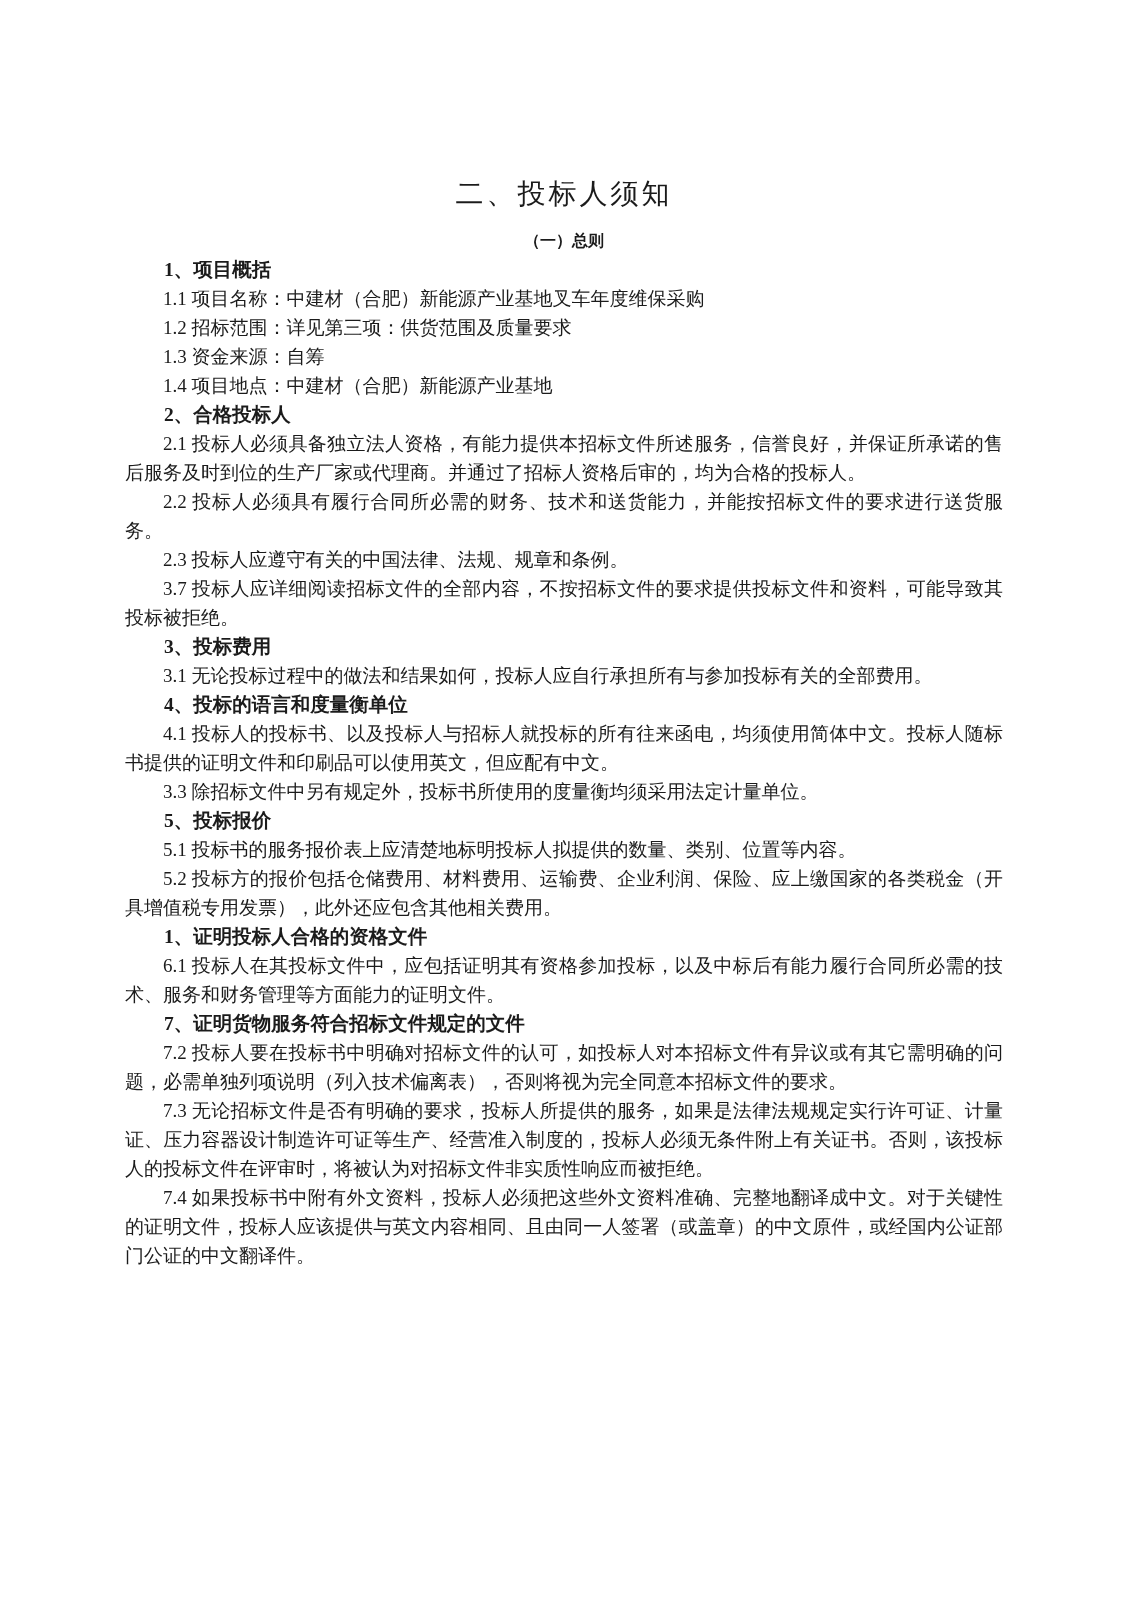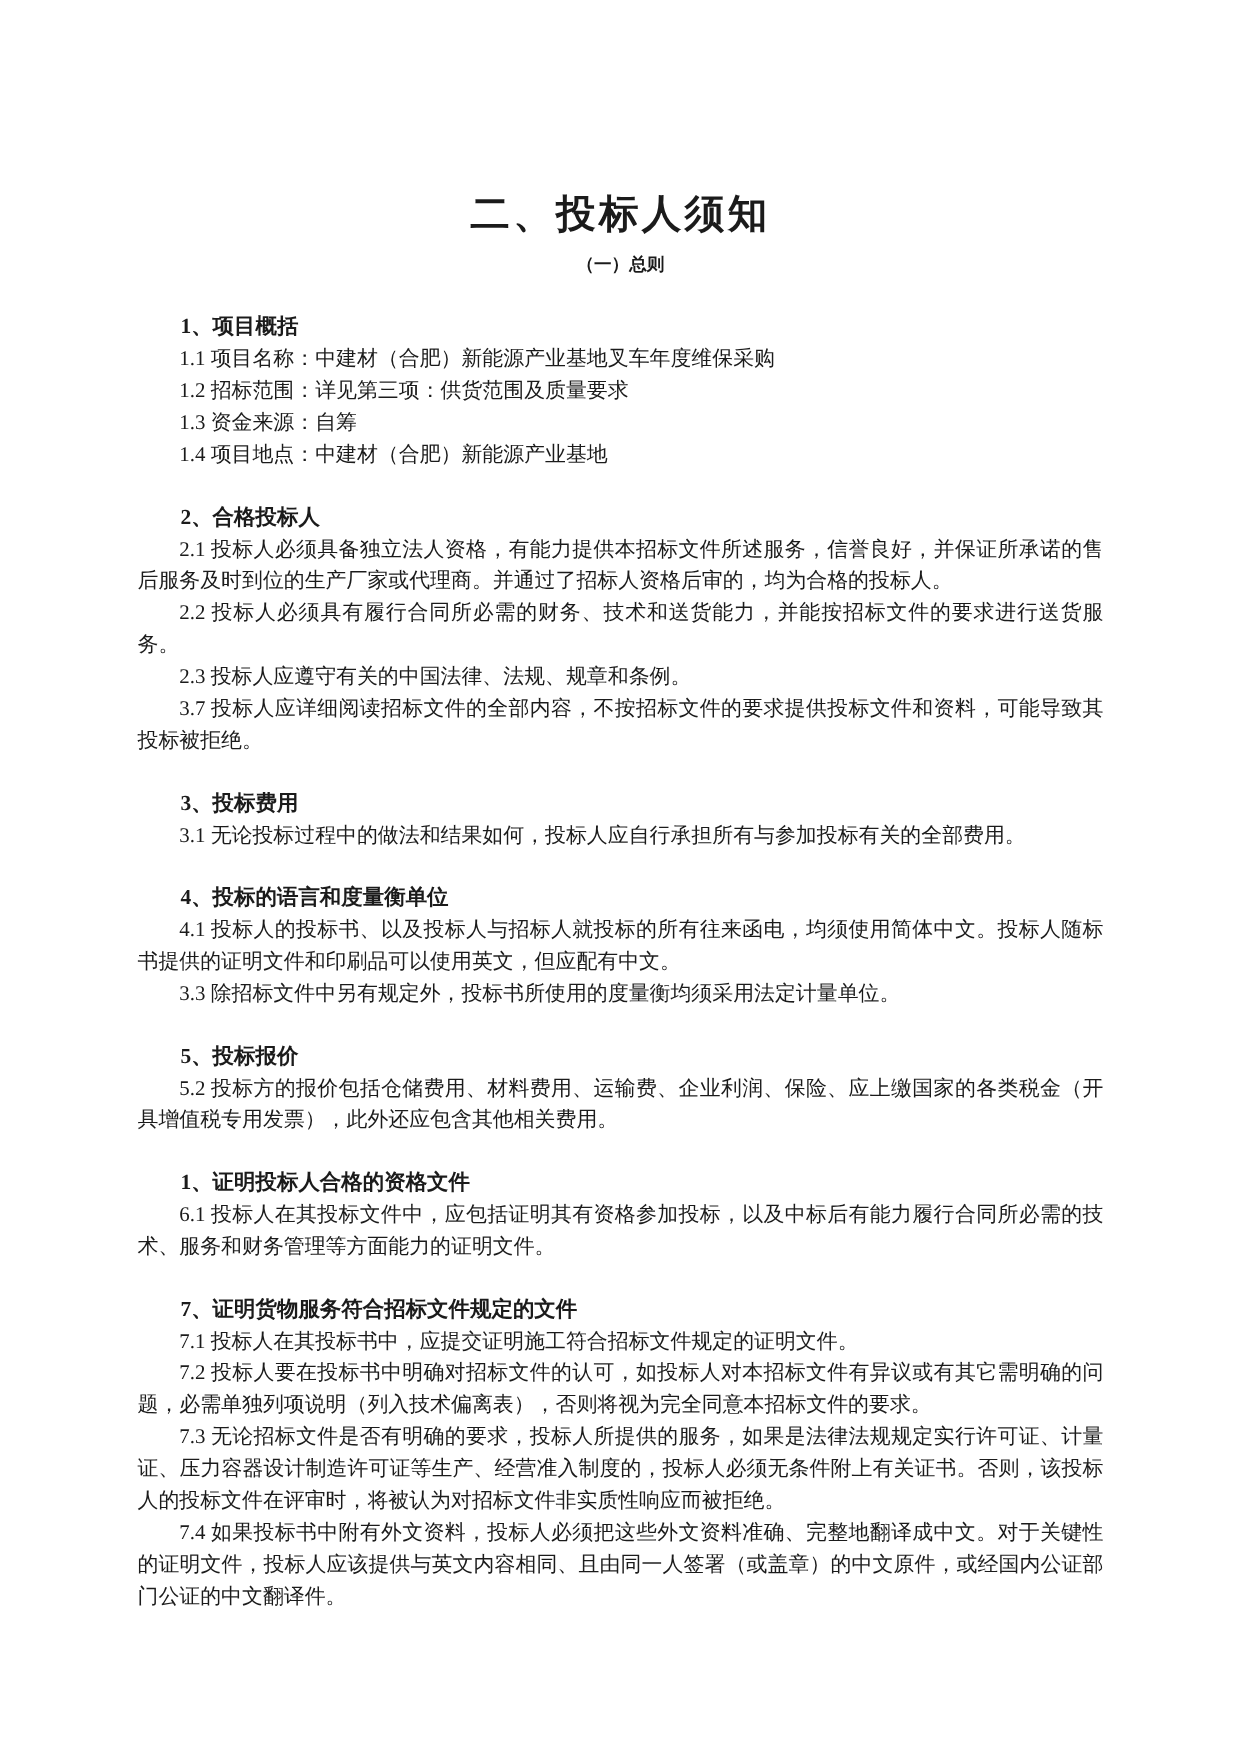--- a/index.html
+++ b/index.html
@@ -12,42 +12,41 @@
     background: #ffffff;
     padding: 172px 128px 0 125px;
     font-family: "Liberation Serif", "DejaVu Serif", serif;
     color: #1b1b1b;
     font-size: 19px;
     line-height: 29px;
     overflow: hidden;
   }
   .doc-title {
     text-align: center;
-    font-size: 36px;
-    font-weight: bold;
+    font-size: 28px;
+    font-weight: normal;
     line-height: 44px;
     letter-spacing: 3px;
     white-space: nowrap;
   }
   .part-heading {
     text-align: center;
     font-size: 16px;
     font-weight: bold;
     line-height: 29px;
     margin-top: 10px;
   }
   .part-2 .part-heading {
     margin-top: 66px;
   }
   .clause-heading {
     font-weight: bold;
     font-size: 19.5px;
     line-height: 29px;
     text-indent: 2em;
-    margin-top: 28px;
   }
   .body-para {
     text-indent: 2em;
     text-align: justify;
     line-height: 29px;
   }
 </style>
 </head>
 <body>
 
@@ -74,25 +73,25 @@
     <p class="body-para">3.1 无论投标过程中的做法和结果如何，投标人应自行承担所有与参加投标有关的全部费用。</p>
   </section>
 
   <section class="part part-2">
 
     <p class="clause-heading">4、投标的语言和度量衡单位</p>
     <p class="body-para">4.1 投标人的投标书、以及投标人与招标人就投标的所有往来函电，均须使用简体中文。投标人随标书提供的证明文件和印刷品可以使用英文，但应配有中文。</p>
     <p class="body-para">3.3 除招标文件中另有规定外，投标书所使用的度量衡均须采用法定计量单位。</p>
 
     <p class="clause-heading">5、投标报价</p>
+    <p class="body-para">5.1 投标书的服务报价表上应清楚地标明投标人拟提供的数量、类别、位置等内容。</p>
     <p class="body-para">5.2 投标方的报价包括仓储费用、材料费用、运输费、企业利润、保险、应上缴国家的各类税金（开具增值税专用发票），此外还应包含其他相关费用。</p>
 
     <p class="clause-heading">1、证明投标人合格的资格文件</p>
     <p class="body-para">6.1 投标人在其投标文件中，应包括证明其有资格参加投标，以及中标后有能力履行合同所必需的技术、服务和财务管理等方面能力的证明文件。</p>
 
     <p class="clause-heading">7、证明货物服务符合招标文件规定的文件</p>
-    <p class="body-para">7.1 投标人在其投标书中，应提交证明施工符合招标文件规定的证明文件。</p>
     <p class="body-para">7.2 投标人要在投标书中明确对招标文件的认可，如投标人对本招标文件有异议或有其它需明确的问题，必需单独列项说明（列入技术偏离表），否则将视为完全同意本招标文件的要求。</p>
     <p class="body-para">7.3 无论招标文件是否有明确的要求，投标人所提供的服务，如果是法律法规规定实行许可证、计量证、压力容器设计制造许可证等生产、经营准入制度的，投标人必须无条件附上有关证书。否则，该投标人的投标文件在评审时，将被认为对招标文件非实质性响应而被拒绝。</p>
     <p class="body-para">7.4 如果投标书中附有外文资料，投标人必须把这些外文资料准确、完整地翻译成中文。对于关键性的证明文件，投标人应该提供与英文内容相同、且由同一人签署（或盖章）的中文原件，或经国内公证部门公证的中文翻译件。</p>
   </section>
 
 </div>
 
 </body></html>

